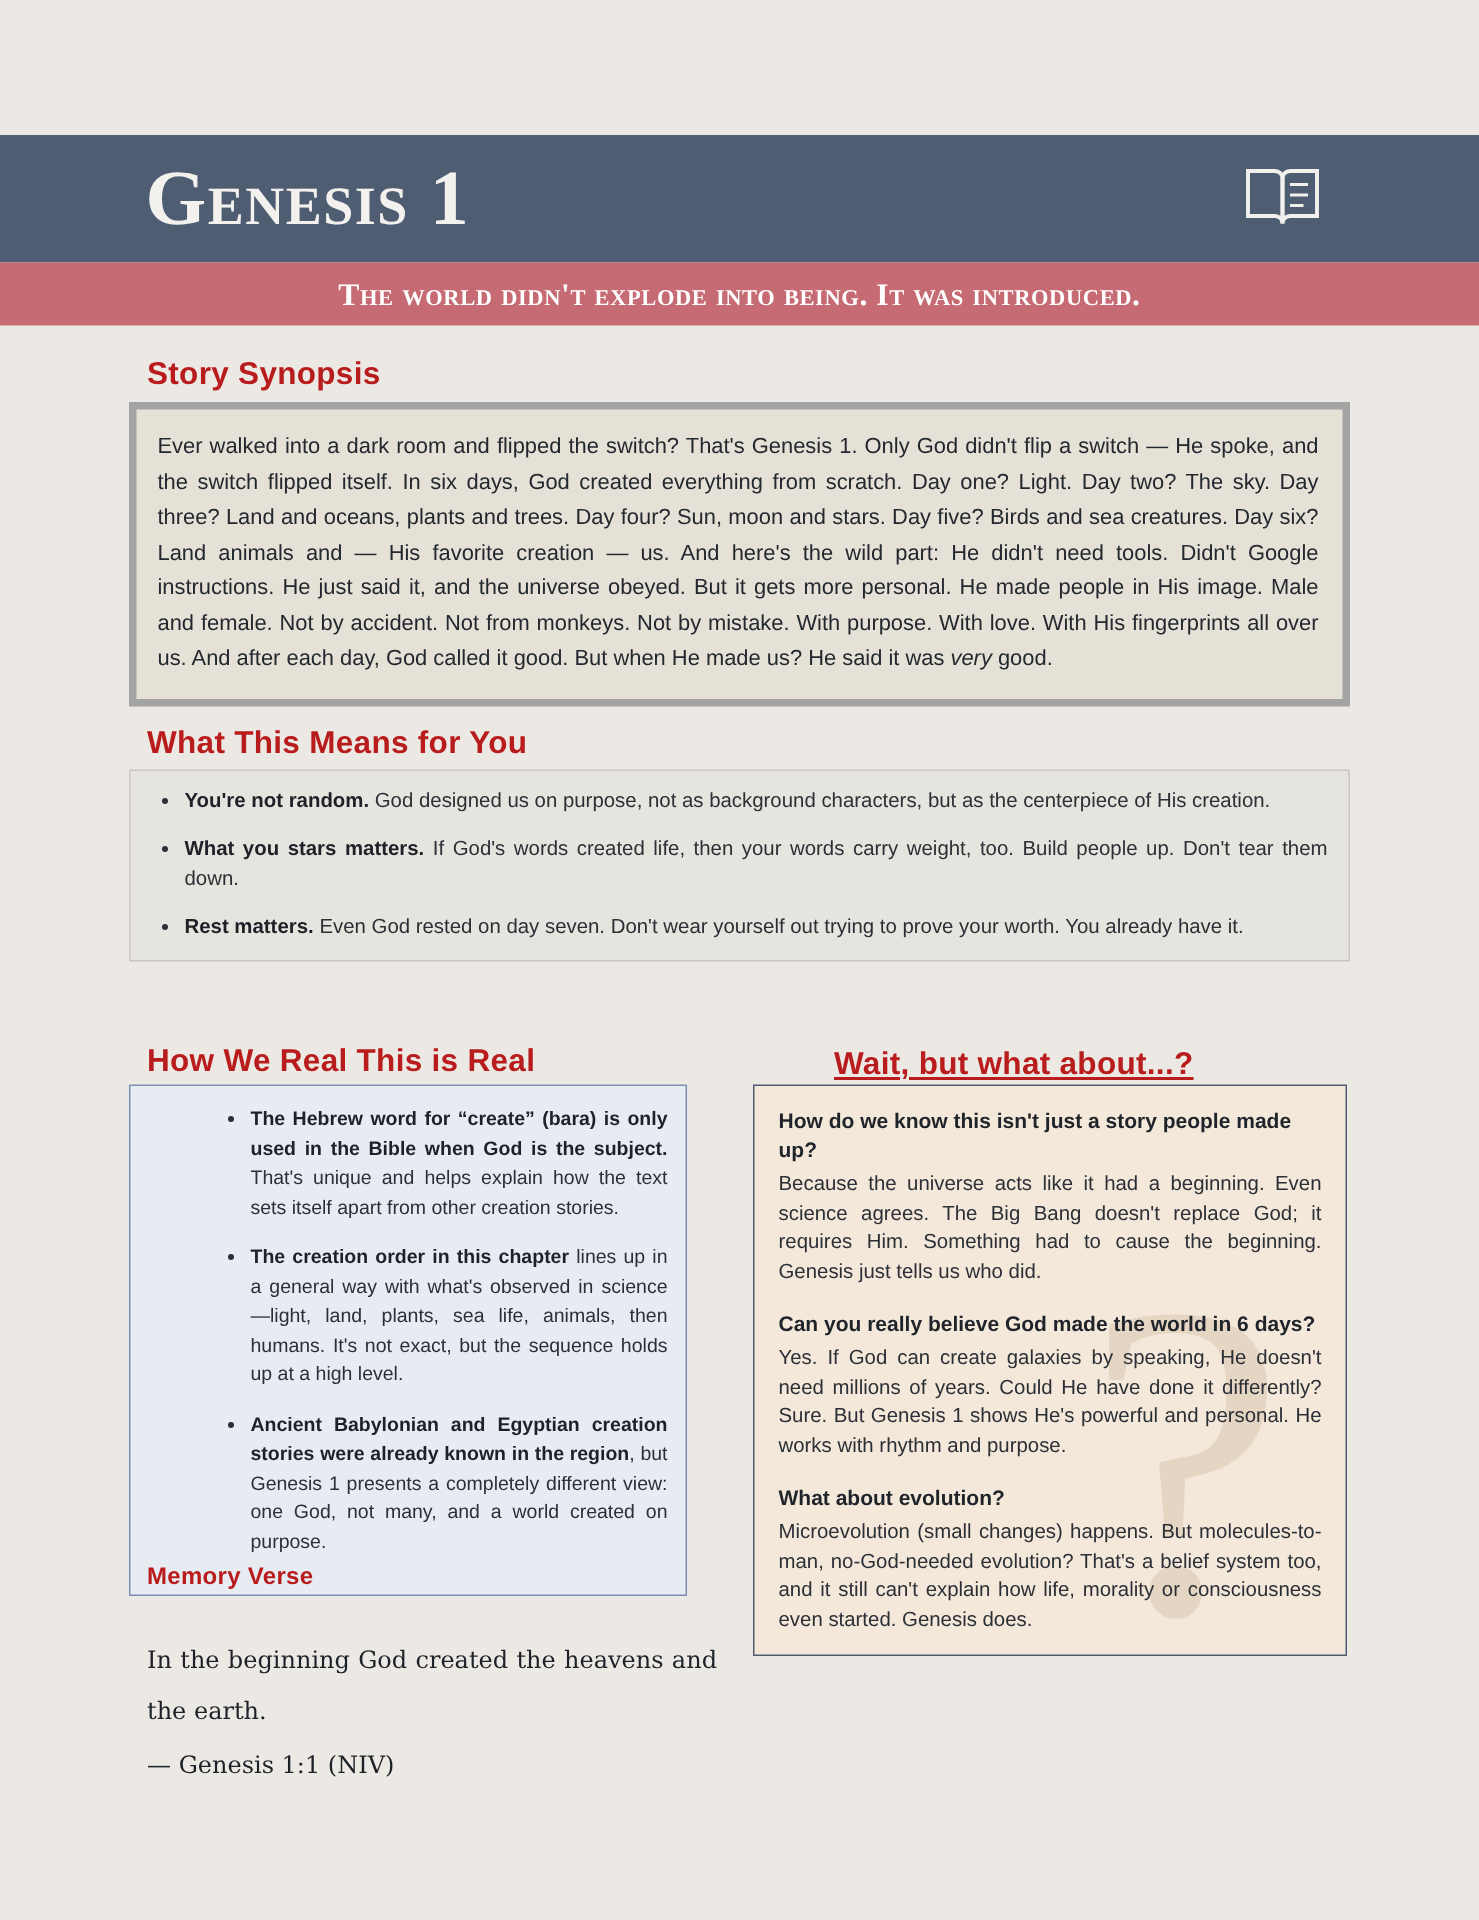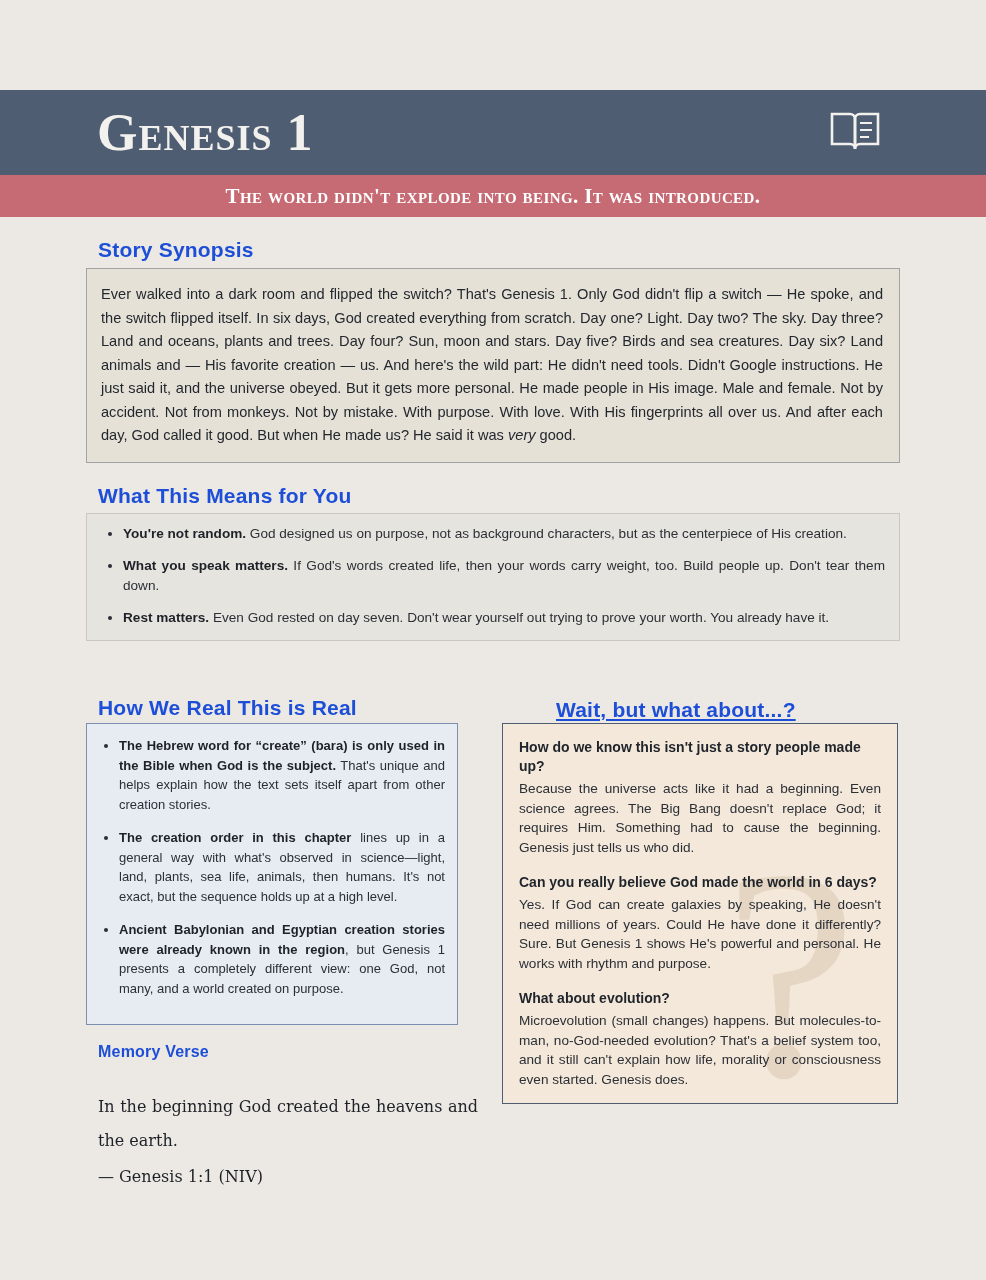--- a/index.html
+++ b/index.html
@@ -56,34 +56,34 @@
     font-family: "Liberation Serif", serif;
     font-size: 21px;
     font-weight: bold;
     letter-spacing: 0.4px;
     font-variant: small-caps;
   }
 
   
   .sec-h {
     position: absolute;
-    color: #1d4ed8;
+    color: #b91c1c;
     font-size: 21px;
     font-weight: bold;
     letter-spacing: 0.2px;
   }
 
   
   .synopsis {
     position: absolute;
     left: 86px; top: 268px;
     width: 814px;
     padding: 14px 16px 14px 14px;
     background: #e6e1d7;
-    border: 1px solid #a3a3a3;
+    border: 5px solid #a3a3a3;
     color: #23282f;
     font-size: 14.6px;
     line-height: 23.5px;
     text-align: justify;
   }
   .synopsis em { font-style: italic; }
 
   
   .means {
     position: absolute;
@@ -110,20 +110,21 @@
     left: 86px; top: 723px;
     width: 372px;
     padding: 12px 12px 12px 10px;
     background: #e7ecf3;
     border: 1px solid #7b90b0;
   }
   .know-box ul.bl li {
     font-size: 13px;
     line-height: 19.5px;
     margin-bottom: 14px;
+    margin-left: 48px;
   }
 
   .wait-box {
     position: absolute;
     left: 502px; top: 723px;
     width: 396px;
     padding: 14px 16px 14px 16px;
     background: #f4e8da;
     border: 1px solid #4e5d72;
     overflow: hidden;
@@ -189,21 +190,21 @@
 
   <div class="sec-h" style="left:98px; top:238px;">Story Synopsis</div>
   <div class="synopsis">
     <span>Ever walked into a dark room and flipped the switch? That's Genesis 1. Only God didn't flip a switch — He spoke, and the switch flipped itself. In six days, God created everything from scratch. Day one? Light. Day two? The sky. Day three? Land and oceans, plants and trees. Day four? Sun, moon and stars. Day five? Birds and sea creatures. Day six? Land animals and — His favorite creation — us. And here's the wild part: He didn't need tools. Didn't Google instructions. He just said it, and the universe obeyed. But it gets more personal. He made people in His image. Male and female. Not by accident. Not from monkeys. Not by mistake. With purpose. With love. With His fingerprints all over us. And after each day, God called it good. But when He made us? He said it was </span><em>very</em><span> good.</span>
   </div>
 
   <div class="sec-h" style="left:98px; top:484px;">What This Means for You</div>
   <div class="means">
     <ul class="bl">
       <li><b>You're not random.</b><span> God designed us on purpose, not as background characters, but as the centerpiece of His creation.</span></li>
-      <li><b>What you speak matters.</b><span> If God's words created life, then your words carry weight, too. Build people up. Don't tear them down.</span></li>
+      <li><b>What you stars matters.</b><span> If God's words created life, then your words carry weight, too. Build people up. Don't tear them down.</span></li>
       <li><b>Rest matters.</b><span> Even God rested on day seven. Don't wear yourself out trying to prove your worth. You already have it.</span></li>
     </ul>
   </div>
 
   <div class="sec-h" style="left:98px; top:696px;">How We Real This is Real</div>
   <div class="know-box">
     <ul class="bl">
       <li><b>The Hebrew word for “create” (bara) is only used in the Bible when God is the subject.</b><span> That's unique and helps explain how the text sets itself apart from other creation stories.</span></li>
       <li><b>The creation order in this chapter</b><span> lines up in a general way with what's observed in science—light, land, plants, sea life, animals, then humans. It's not exact, but the sequence holds up at a high level.</span></li>
       <li><b>Ancient Babylonian and Egyptian creation stories were already known in the region</b><span>, but Genesis 1 presents a completely different view: one God, not many, and a world created on purpose.</span></li>

